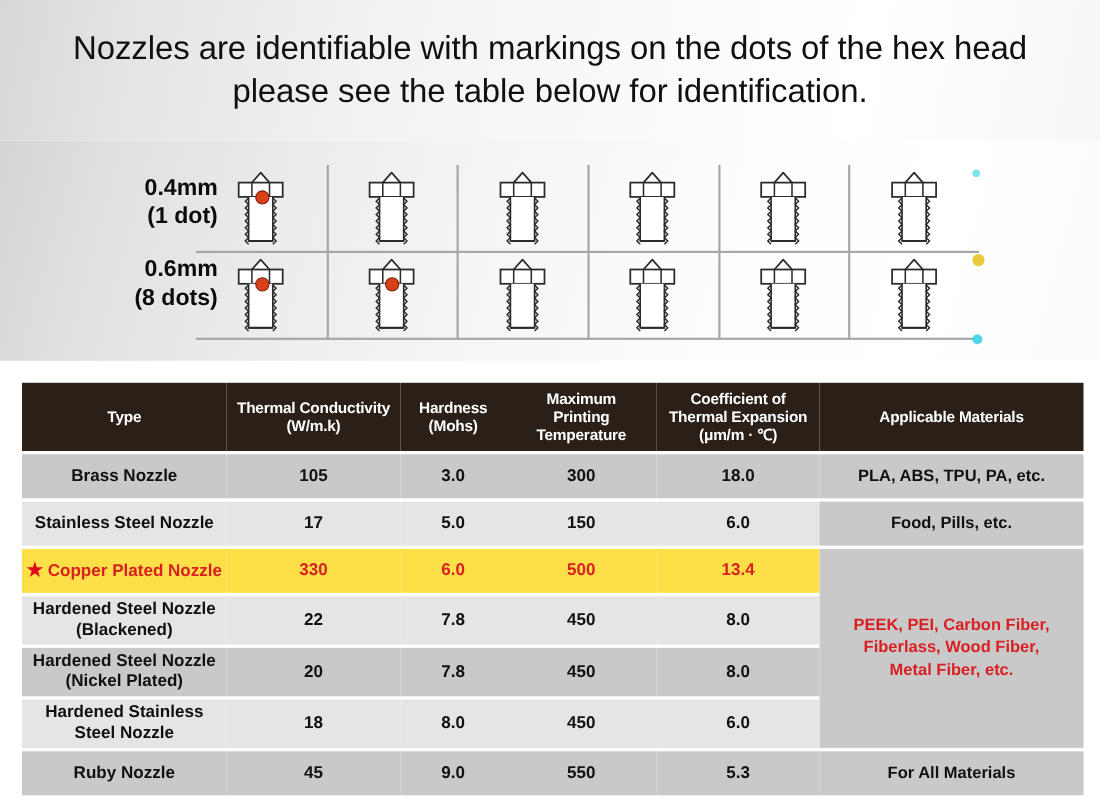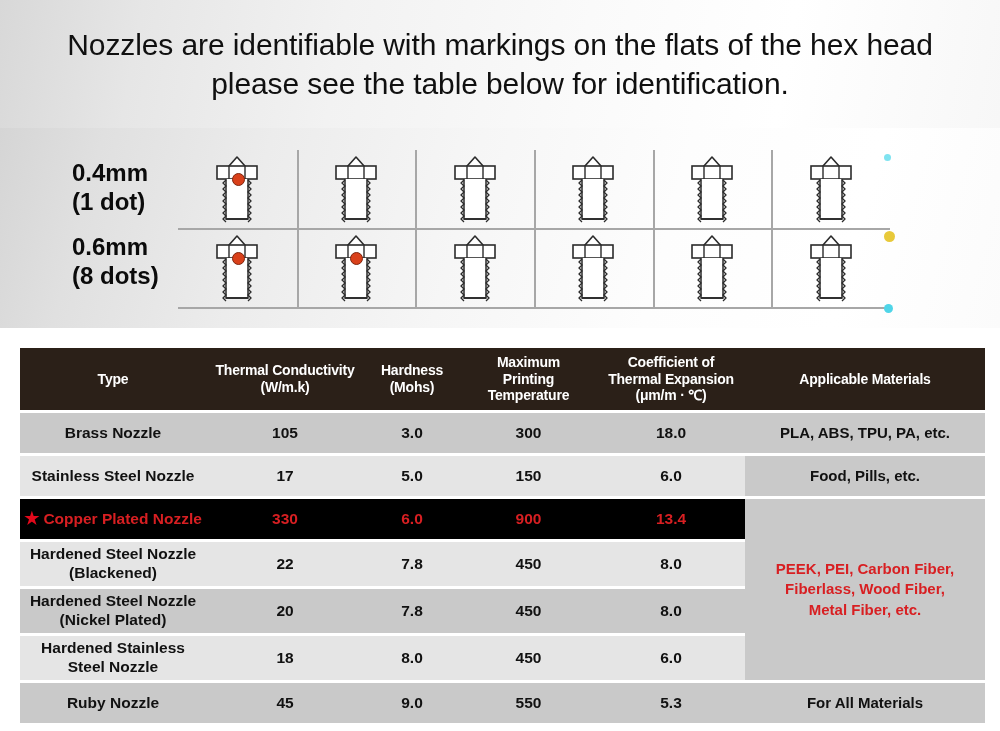--- a/index.html
+++ b/index.html
@@ -33,21 +33,21 @@
   
   .diagram-band{
     position:absolute;left:0;top:128px;width:1000px;height:200px;
     background:linear-gradient(105deg,#d5d5d5 0%,#e0e0e0 10%,#ececec 26%,#f6f6f6 46%,#fdfdfd 66%,#ffffff 84%,#fbfbfb 100%);
   }
   .size-labels{
     position:absolute;left:72px;top:26px;width:126px;height:150px;
   }
   .size-label{
     position:absolute;left:0;width:126px;
-    text-align:left;font-weight:700;font-size:24px;color:#0b0b0b;line-height:1.22;
+    text-align:right;font-weight:700;font-size:21px;color:#0b0b0b;line-height:1.22;
     white-space:pre-line;
   }
   .size-label.row0{top:4px;}
   .size-label.row1{top:78px;}
 
   
   .grid{
     position:absolute;left:178px;top:22px;width:712px;height:160px;
   }
   .gridline-h{position:absolute;left:0;height:2px;background:#a7a7a7;width:712px;}
@@ -83,38 +83,38 @@
   }
   .hdr th:first-child{border-radius:0;}
 
   .tbl td{
     text-align:center;vertical-align:middle;
     font-size:15.5px;font-weight:700;color:#111111;
     height:40px;line-height:1.2;white-space:pre-line;margin-left:41px;
   }
   tr.r-gray td{background:#c9c9c9;}
   tr.r-amber td{background:#e5e5e5;}
-  tr.r-cyan td{background:#000000;color:#d81f22;}
+  tr.r-cyan td{background:#fde047;color:#d81f22;}
   tr.r-cyan td .star{color:#e2091b;font-size:17px;margin-right:4px;}
   td.materials-cell{
     background:#c9c9c9 !important;color:#111111;font-weight:600;
     font-size:15px;line-height:1.35;
   }
   td.tall{height:44px;}
   td.name{font-weight:700;}
   tr.r-gray td.name,tr.r-amber td.name{color:#111;}
   .mat-plain{font-weight:600;font-size:15px;}
 </style>
 </head>
 <body>
 
 <div id="root">
 
   <div class="headline-band">
-    <div class="headline-text">Nozzles are identifiable with markings on the flats of the hex head
+    <div class="headline-text">Nozzles are identifiable with markings on the dots of the hex head
 please see the table below for identification.</div>
   </div>
 
   <div class="diagram-band">
 
     <div class="size-labels">
       <div class="size-label row0">0.4mm
 (1 dot)</div>
       <div class="size-label row1">0.6mm
 (8 dots)</div>
@@ -340,21 +340,21 @@
             <td>17</td>
             <td>5.0</td>
             <td>150</td>
             <td>6.0</td>
             <td class="materials-cell mat-plain">Food, Pills, etc.</td>
           </tr>
           <tr class="r-cyan">
             <td class="name"><span class="star">★</span><span>Copper Plated Nozzle</span></td>
             <td>330</td>
             <td>6.0</td>
-            <td>900</td>
+            <td>500</td>
             <td>13.4</td>
             <td class="materials-cell" rowspan="4">PEEK, PEI, Carbon Fiber,
 Fiberlass, Wood Fiber,
 Metal Fiber, etc.</td>
           </tr>
           <tr class="r-amber">
             <td class="name tall">Hardened Steel Nozzle
 (Blackened)</td>
             <td>22</td>
             <td>7.8</td>

